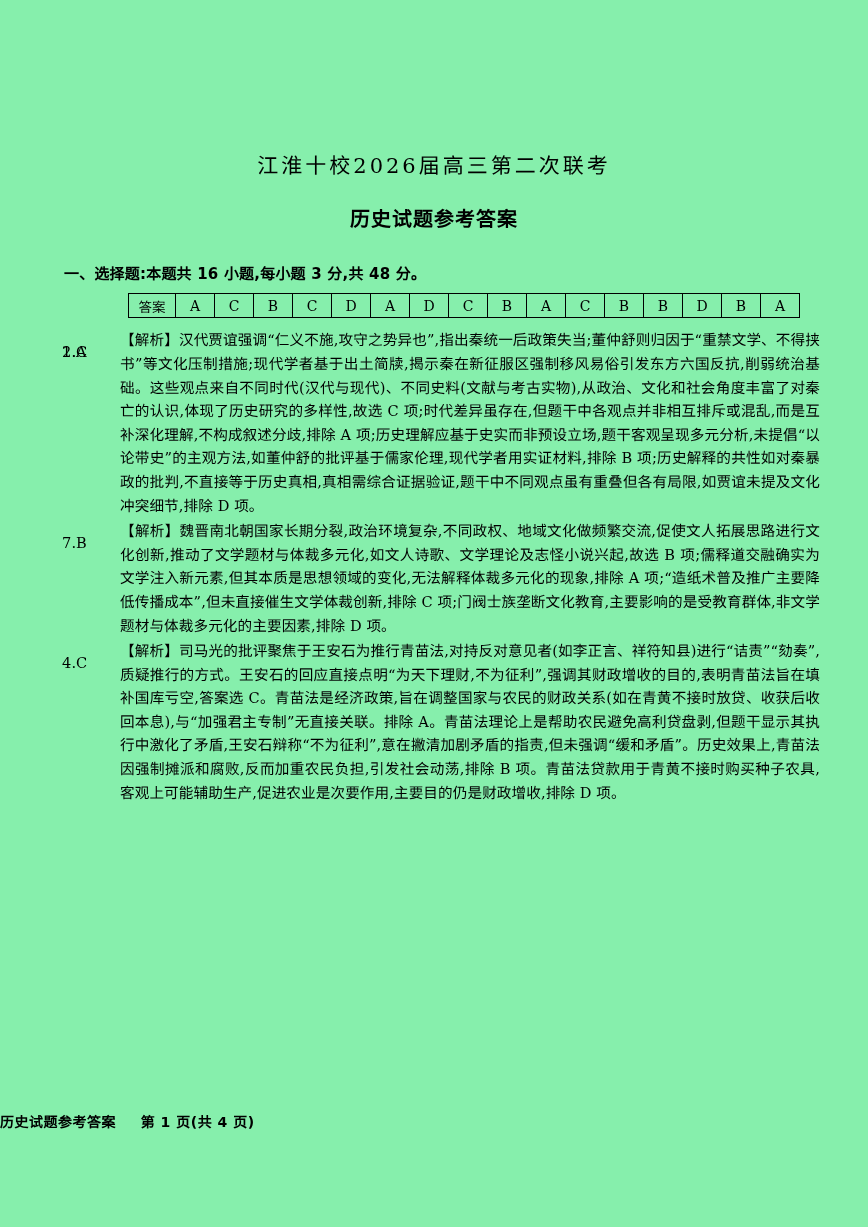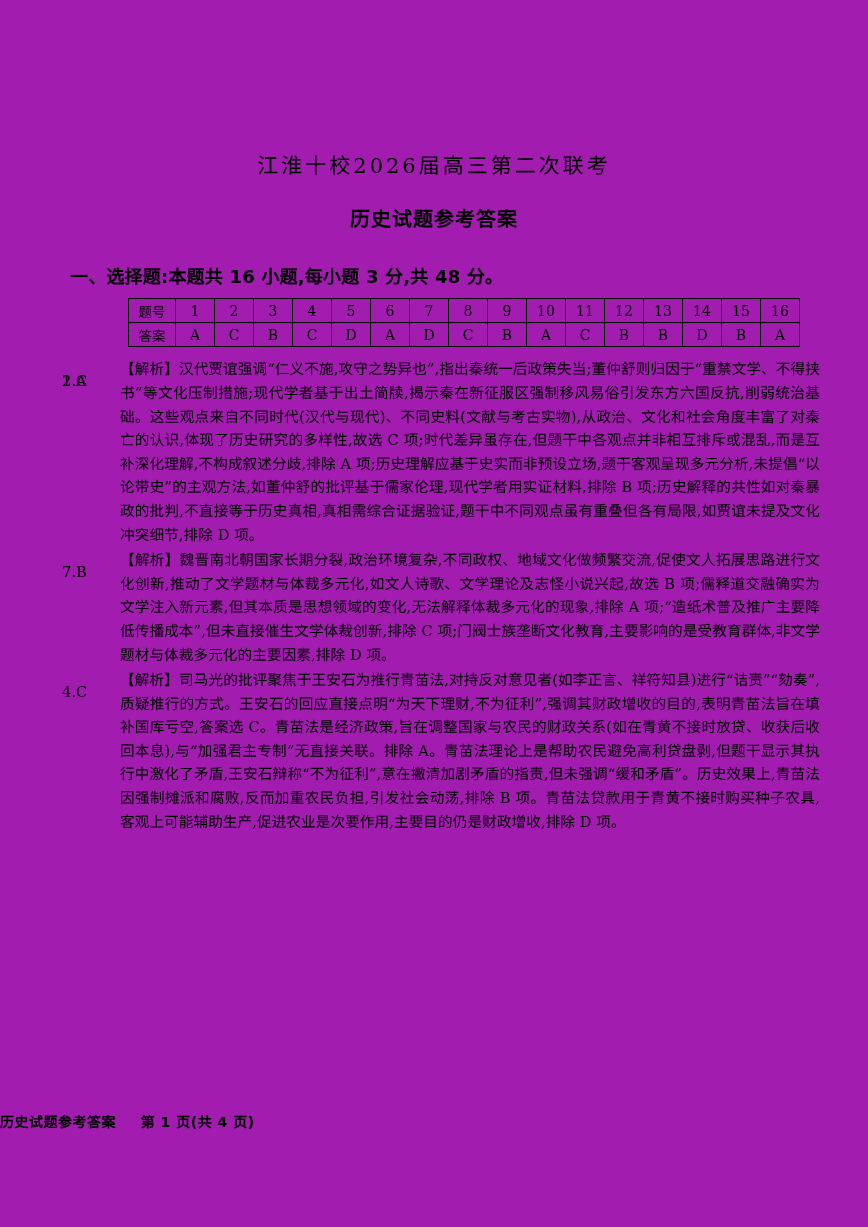--- a/index.html
+++ b/index.html
@@ -10,21 +10,21 @@
   }
   body {
     font-family: "DejaVu Serif", "Liberation Serif", serif;
     color: #000000;
   }
   .page {
     position: relative;
     width: 868px;
     height: 1227px;
     margin: 0 auto;
-    background: #a21caf;
+    background: #86efac;
     overflow: hidden;
     box-sizing: border-box;
   }
 
   
   .title-block {
     padding-top: 152px;
     text-align: center;
   }
   .doc-title {
@@ -37,23 +37,23 @@
   .doc-subtitle {
     margin-top: 22px;
     font-size: 20px;
     font-weight: bold;
     letter-spacing: 1px;
     font-family: "DejaVu Sans", "Liberation Sans", sans-serif;
   }
 
   
   .section-heading {
-    margin: 30px 0 0 6px;
+    margin: 30px 0 0 0;
     padding-left: 64px;
-    font-size: 18px;
+    font-size: 15px;
     font-weight: 600;
     letter-spacing: 0.2px;
     font-family: "DejaVu Sans", "Liberation Sans", sans-serif;
   }
 
   
   .table-wrap {
     margin-top: 10px;
     padding-left: 128px;
   }
@@ -129,39 +129,20 @@
     <div class="doc-title">江淮十校2026届高三第二次联考</div>
     <div class="doc-subtitle">历史试题参考答案</div>
   </div>
 
   <div class="section-heading">一、选择题:本题共 16 小题,每小题 3 分,共 48 分。</div>
 
   <div class="table-wrap">
     <table class="answers">
       <tbody>
         <tr>
-          <td class="rowlabel">题号</td>
-          <td class="cell">1</td>
-          <td class="cell">2</td>
-          <td class="cell">3</td>
-          <td class="cell">4</td>
-          <td class="cell">5</td>
-          <td class="cell">6</td>
-          <td class="cell">7</td>
-          <td class="cell">8</td>
-          <td class="cell">9</td>
-          <td class="cell">10</td>
-          <td class="cell">11</td>
-          <td class="cell">12</td>
-          <td class="cell">13</td>
-          <td class="cell">14</td>
-          <td class="cell">15</td>
-          <td class="cell">16</td>
-        </tr>
-        <tr>
           <td class="rowlabel">答案</td>
           <td class="cell">A</td>
           <td class="cell">C</td>
           <td class="cell">B</td>
           <td class="cell">C</td>
           <td class="cell">D</td>
           <td class="cell">A</td>
           <td class="cell">D</td>
           <td class="cell">C</td>
           <td class="cell">B</td>

